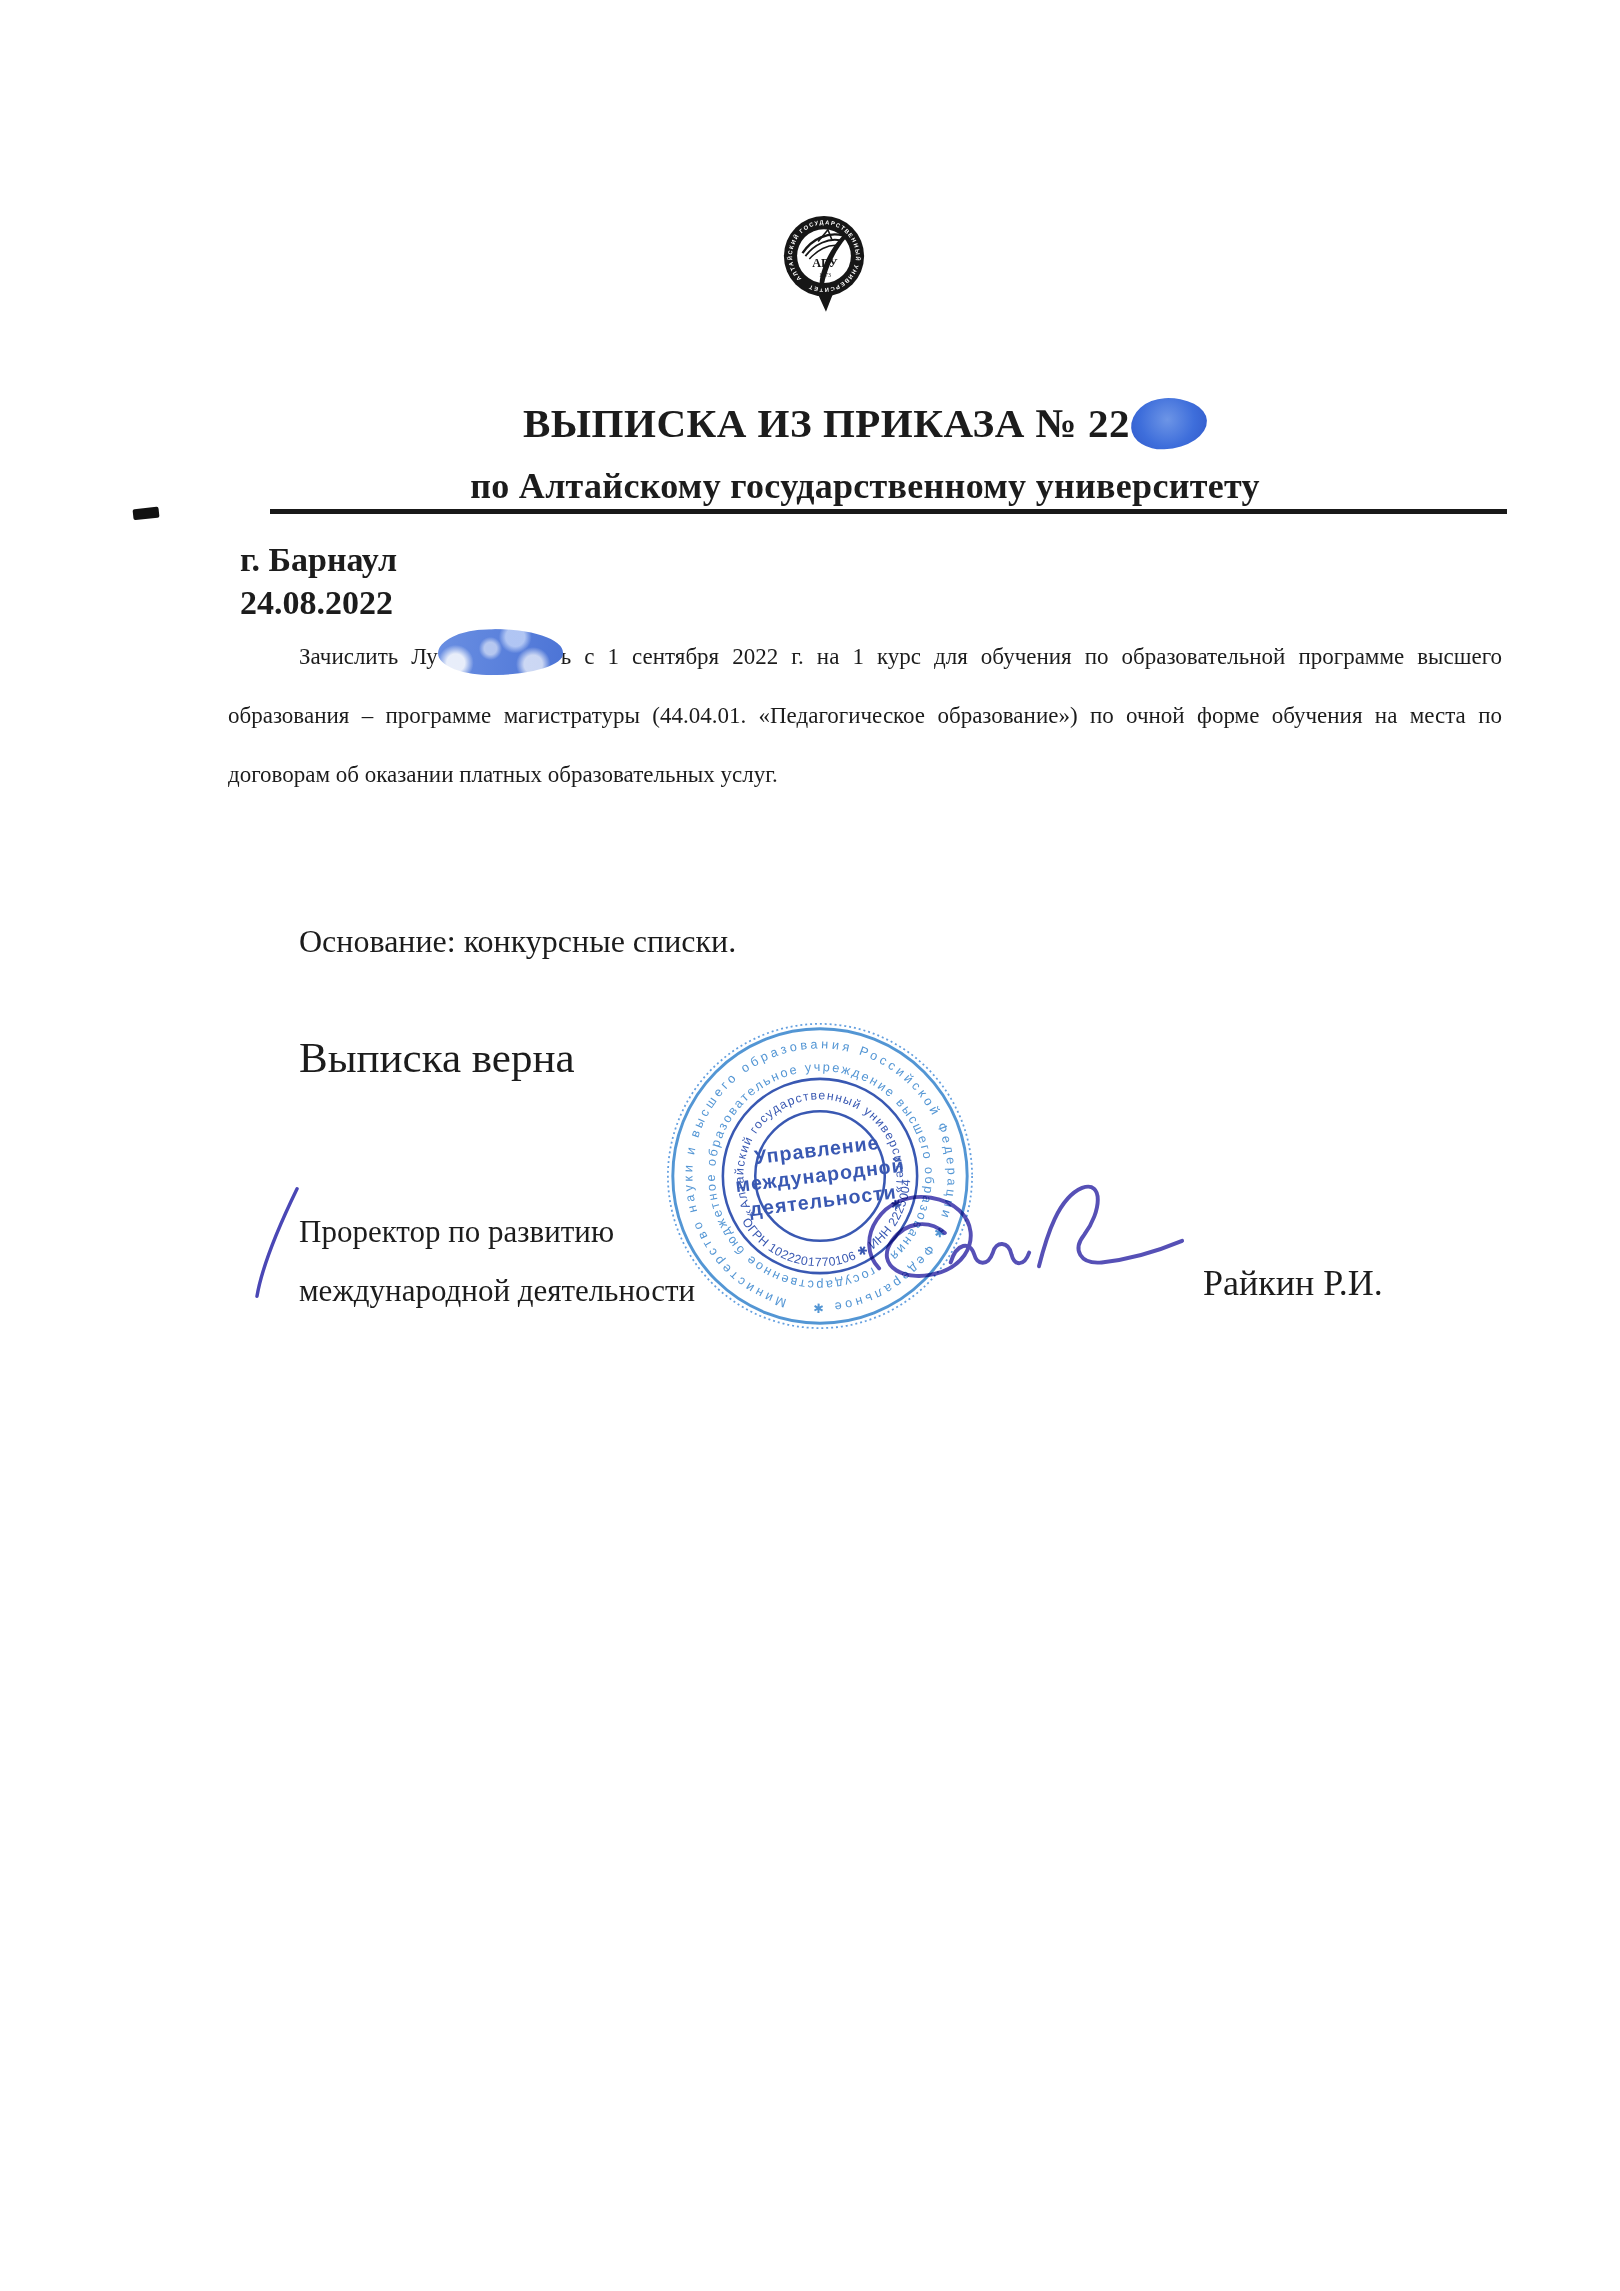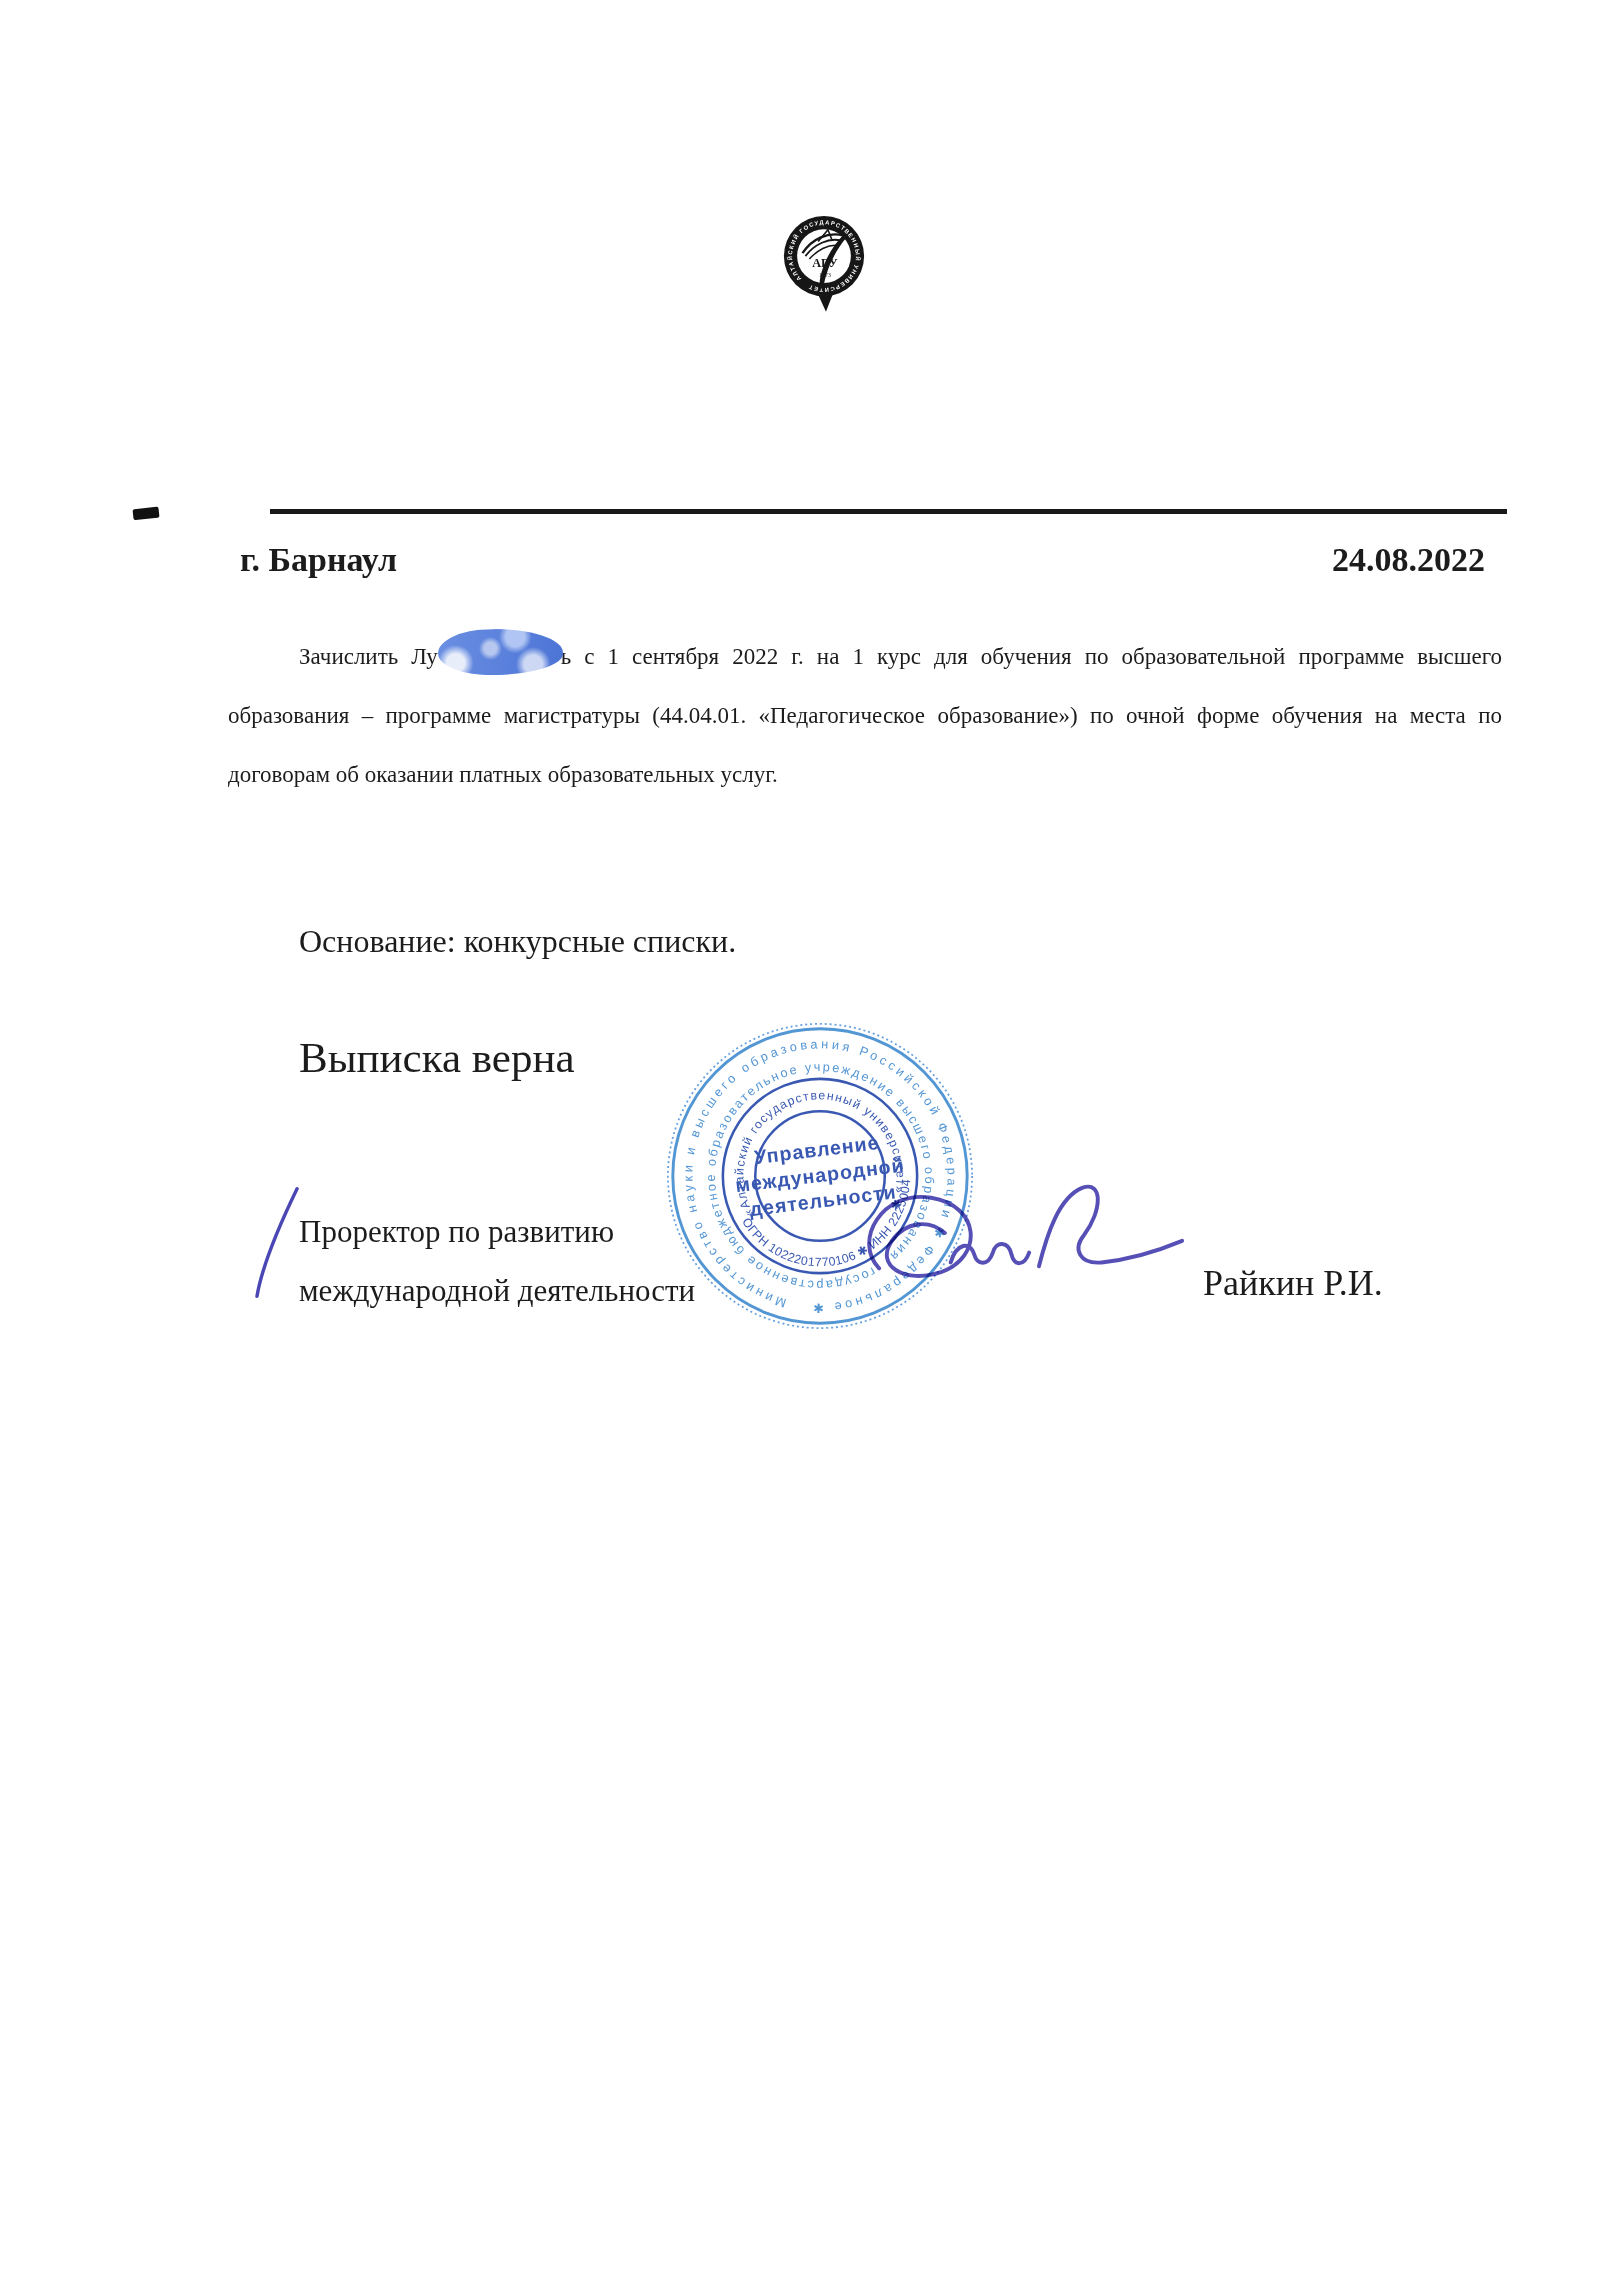--- a/index.html
+++ b/index.html
@@ -48,22 +48,22 @@
   .rule{
     left:270px;top:509px;width:1237px;height:4.9px;
     background:#191919;
   }
   .edge-mark{
     left:133px;top:508px;width:25.5px;height:10.8px;
     background:#111;border-radius:2px;transform:rotate(-6deg);
   }
   .meta-row{
     left:240px;top:538px;width:1245px;
-    display:flex;justify-content:space-between;
-    font-size:34px;font-weight:bold;line-height:43px;
+    display:flex;
+    font-size:34px;font-weight:bold;line-height:43px;flex-direction:column;
   }
   
   .paragraph{
     left:228px;top:627px;width:1274px;
     font-size:23px;line-height:59px;
     text-align:justify;text-indent:71px;
   }
   .basis{left:299px;top:920px;font-size:32px;line-height:43px;text-align:center;}
   .verify{left:299px;top:1036px;font-size:43px;line-height:43px;}
   .role{
@@ -99,20 +99,24 @@
       <path d="M 27,53 C 36,41 51,34 63,37" stroke-width="1.9"></path>
       <path d="M 31,56 C 39,47 50,41 60,42" stroke-width="1.5"></path>
       <path d="M 40,38 L 50,26 L 54,36" stroke-width="1.6"></path>
     </g>
     <path d="M 66,31 C 53,45 45,60 42,76 C 41,81 42,85 45,89 C 46,77 52,54 69,34 Z" fill="#161616"></path>
     <path d="M 38,88 L 48,110 L 57,87 C 51,92 44,92 38,88 Z" fill="#161616"></path>
     <text x="47" y="64" text-anchor="middle" font-size="12.5" font-weight="bold" font-family="Liberation Serif, serif" fill="#161616">АГУ</text>
     <text x="47" y="74" text-anchor="middle" font-size="6" font-family="Liberation Serif, serif" fill="#161616">1973</text>
   </svg>
 
+  <div class="abs heading">
+    <div class="title-line"><span>ВЫПИСКА ИЗ ПРИКАЗА № 22</span><span class="redact-order"></span></div>
+    <div class="subtitle-line">по Алтайскому  государственному университету</div>
+  </div>
 
   <div class="abs rule"></div>
   <div class="abs edge-mark"></div>
 
   <div class="abs meta-row">
     <span>г. Барнаул</span>
     <span>24.08.2022</span>
   </div>
 
   <div class="abs paragraph"><span>Зачислить  Лу</span><span class="redact-name"></span><span>ь  с 1 сентября 2022 г. на 1 курс для обучения по образовательной  программе высшего образования – программе магистратуры (44.04.01. «Педагогическое образование») по очной форме обучения на места по договорам об оказании платных образовательных услуг.</span></div>

